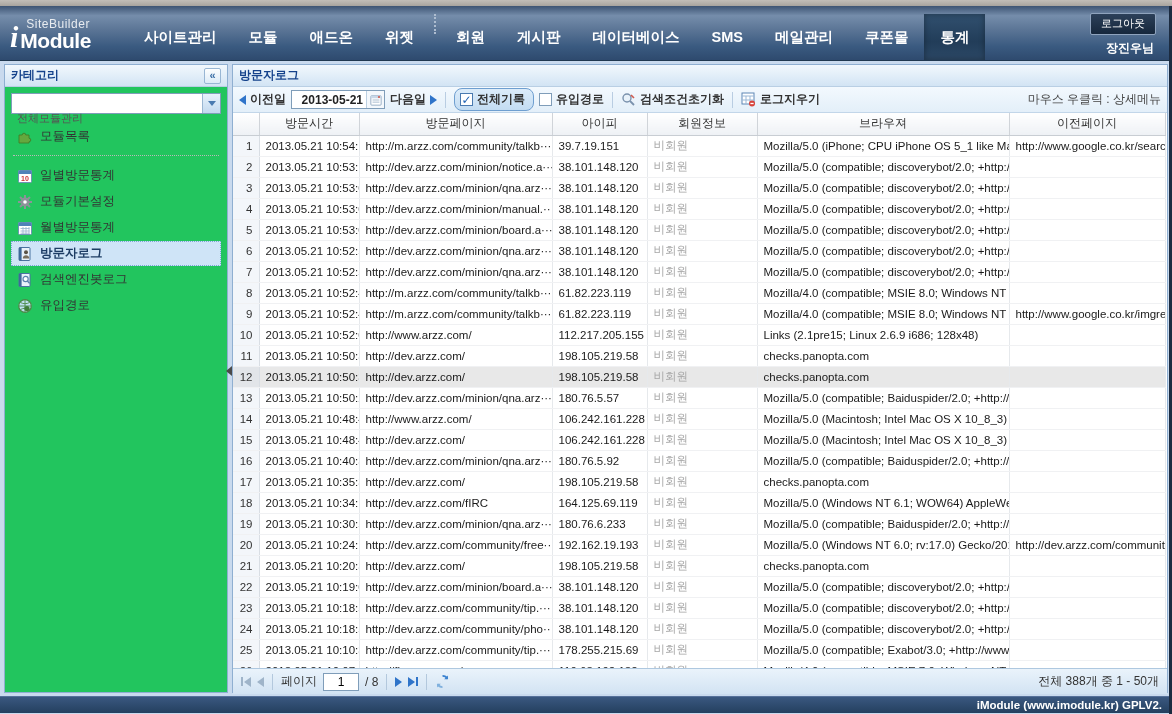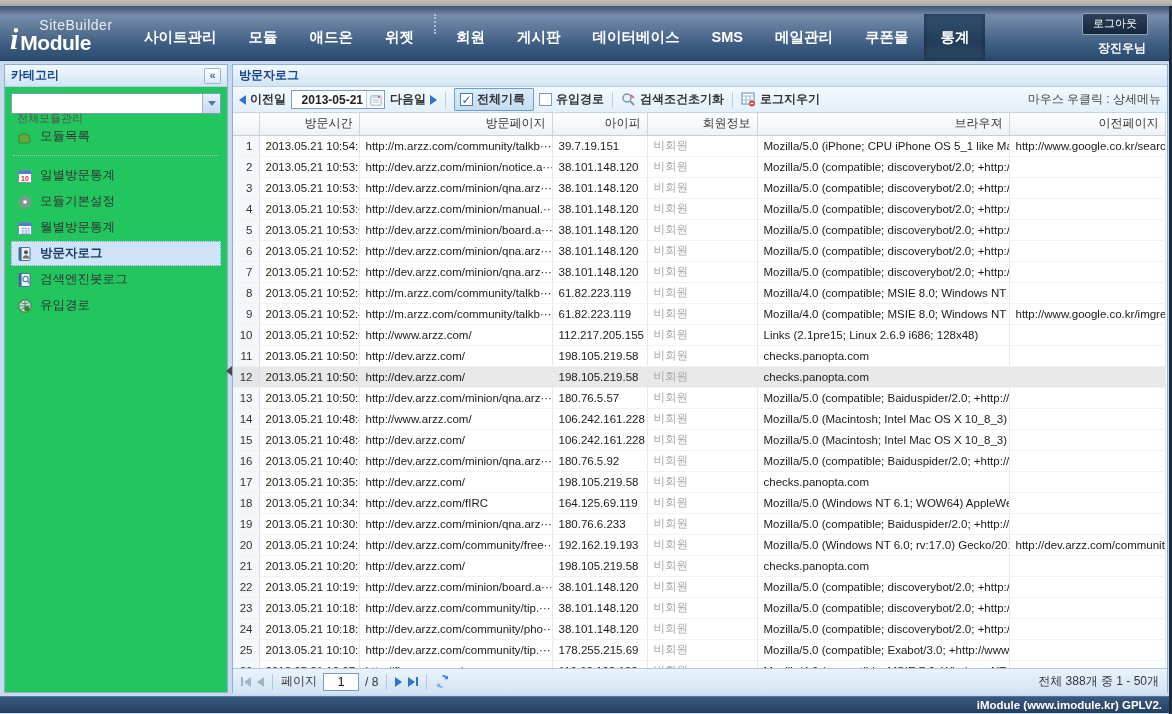--- a/index.html
+++ b/index.html
@@ -9,27 +9,27 @@
   .os-strip { height:6px; background:linear-gradient(#c2beb8,#a8a49e); }
   .right-edge { position:absolute; right:0; top:6px; bottom:0; width:3px; background:#1b2b40; z-index:50; }
 
   
   .navbar { position:relative; height:55px;
     background:linear-gradient(180deg,#3d5473 0%,#758dab 18%,#5a7495 45%,#3a5a80 75%,#2e4a6e 100%);
     border-bottom:1px solid #203850; }
   .logo { position:absolute; left:10px; top:11px; color:#fff; display:flex; align-items:flex-end; cursor:pointer; }
   .logo-i { font-style:italic; font-weight:bold; font-size:30px; line-height:28px; font-family:"Liberation Serif",serif; }
   .logo-stack { display:flex; flex-direction:column; margin-left:2px; }
-  .logo-sb { font-size:14px; letter-spacing:.5px; opacity:.85; margin-left:19px; }
+  .logo-sb { font-size:12px; letter-spacing:.5px; opacity:.85; margin-left:6px; }
   .logo-module { font-size:21px; font-weight:bold; line-height:20px; letter-spacing:-0.5px; }
   .nav-items { position:absolute; left:128px; bottom:0; height:46px; display:flex; align-items:flex-start; }
   .nav-item { color:#fff; font-size:14.5px; font-weight:bold; padding:0 16px; height:46px; line-height:46px; cursor:pointer; white-space:nowrap; }
   .nav-item.active { background:linear-gradient(#31506f,#223d59 60%,#2c4866); box-shadow:inset 0 0 6px rgba(0,0,0,.35); }
   .nav-sep { width:0; height:20px; border-left:2px dotted #aebdd0; margin:0 4px; }
-  .nav-right { position:absolute; right:24px; top:7px; text-align:right; }
+  .nav-right { position:absolute; right:16px; top:7px; text-align:right; }
   .logout-btn { display:inline-block; background:linear-gradient(#2c4059,#16273c); border:1px solid #8fa3bd; border-radius:2px;
     color:#fff; font-size:11px; padding:2px 10px 3px; cursor:pointer; font-family:inherit; }
   .username { margin-top:5px; color:#fff; font-size:12px; font-weight:bold; padding-right:2px; }
 
   
   .content { position:relative; display:flex; padding:3px 4px; gap:4px; height:635px; }
   .panel { background:#22c55e; border:1px solid #8fafd1; display:flex; flex-direction:column; }
   .panel-header { height:22px; flex:0 0 22px; background:linear-gradient(#f2f8fd,#d2e4f4); border-bottom:1px solid #b9cfe4;
     display:flex; align-items:center; padding:0 6px; }
   .panel-title { color:#15428b; font-size:12px; font-weight:bold; }
@@ -59,33 +59,33 @@
   .toolbar { height:26px; flex:0 0 26px; background:linear-gradient(#f3f9fe,#e3eff9); border-bottom:1px solid #c2d6e9;
     display:flex; align-items:center; padding:0 6px; font-size:12px; color:#333; gap:5px; }
   .tb-btn { display:flex; align-items:center; gap:4px; cursor:pointer; font-weight:bold; color:#333; white-space:nowrap; }
   .tri-left { width:0; height:0; border-top:5px solid transparent; border-bottom:5px solid transparent; border-right:7px solid #2f74c9; }
   .tri-right { width:0; height:0; border-top:5px solid transparent; border-bottom:5px solid transparent; border-left:7px solid #2f74c9; }
   .date-box { display:flex; align-items:center; border:1px solid #7f9db9; background:#fff; height:19px; }
   .date-box input { border:0; outline:0; width:74px; font-size:12px; font-weight:bold; color:#222; padding:0 3px; font-family:inherit;text-align:right; }
   .date-cal-btn { width:18px; height:17px; border-left:1px solid #bcd0e2; display:flex; align-items:center; justify-content:center; cursor:pointer; background:#f4f8fc; }
   .tb-sep { width:0; height:16px; border-left:1px solid #b9cde2; margin:0 3px; }
   .check-group { display:flex; align-items:center; gap:4px; cursor:pointer; white-space:nowrap; font-weight:bold; }
-  .check-group.boxed { border:1px solid #6f9fd0; background:linear-gradient(#dcecfa,#c3dcf2); border-radius:1px; padding:2px 8px 2px 5px; }
+  .check-group.boxed { border:1px solid #6f9fd0; background:linear-gradient(#dcecfa,#c3dcf2); border-radius:8px; padding:2px 8px 2px 5px; }
   .cbx { width:13px; height:13px; background:#fff; border:1px solid #7f9db9; display:inline-flex; align-items:center; justify-content:center; }
   .cbx.checked { border-color:#4a7ab0; }
   .cbx.checked::after { content:"✓"; color:#1e62b4; font-size:12px; font-weight:bold; line-height:10px; }
   .tb-hint { margin-left:auto; color:#444; font-size:12px; }
   .tb-icon { width:15px; height:15px; display:inline-flex; }
   .tb-icon svg { width:15px; height:15px; }
 
   
   .grid-scroll { height:555px; flex:0 0 555px; overflow:hidden; background:#fff; }
   table.grid { border-collapse:collapse; table-layout:fixed; width:932px; }
   .grid th { height:22px; background:linear-gradient(#ffffff,#eef1f5); border-right:1px solid #d0d4d9; border-bottom:1px solid #c8cdd3;
-    font-size:12px; font-weight:normal; color:#333; text-align:right; padding:0 6px; white-space:nowrap; overflow:hidden; }
+    font-size:12px; font-weight:normal; color:#333; text-align:center; padding:0 6px; white-space:nowrap; overflow:hidden; }
   .grid td { height:21px; border-right:1px solid #e6e9ec; border-bottom:1px solid #f0f1f3; font-size:11.5px; color:#1a1a1a;
     padding:0 6px; white-space:nowrap; overflow:hidden; }
   .grid td.c-num { background:#f3f6fa; text-align:right; color:#333; border-right:1px solid #d9dee4; }
   .grid th.c-num { background:linear-gradient(#ffffff,#eef1f5); }
   .grid td.c-member { color:#a6a6a6; }
   .grid tr.sel td { background:#e8e8e8; }
   .grid tr.sel td.c-num { background:#e2e5e9; }
   .grid tr { cursor:default; }
 
   

